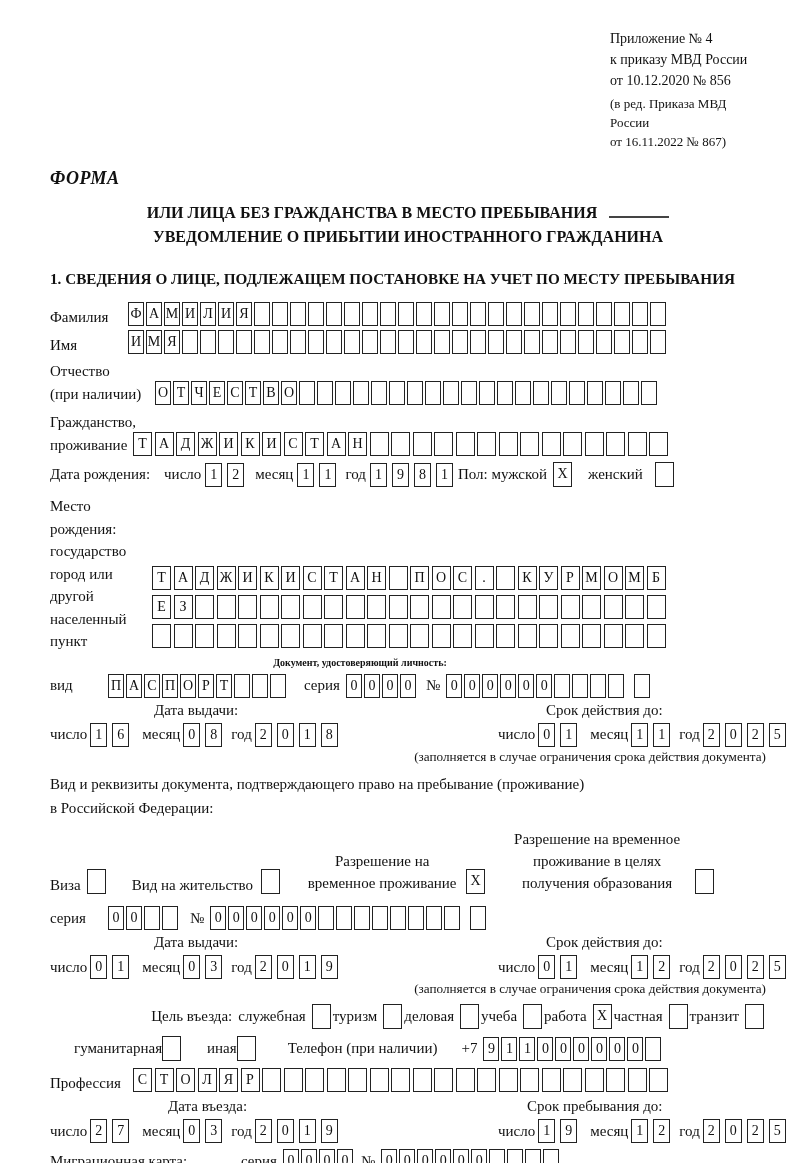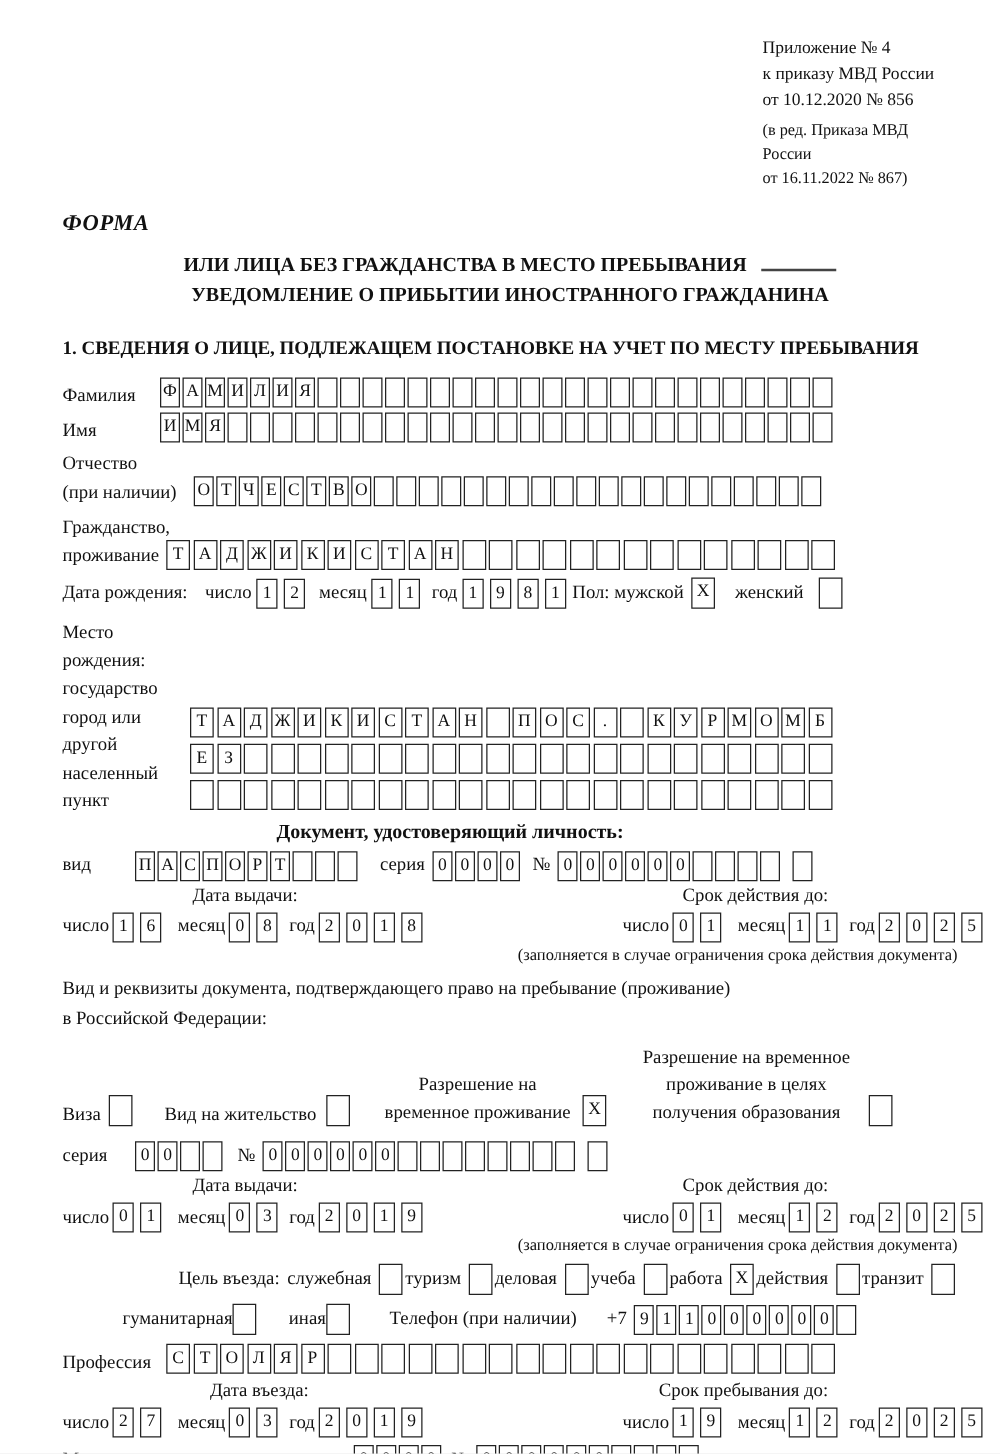--- a/index.html
+++ b/index.html
@@ -33,34 +33,34 @@
   .chk .cell { width:19px; height:25px; }
   .cell.tail-gap { margin-left:8px; }
   .rowgap { display:block; margin-bottom:5px; }
   .block { display:block; }
   
   .lw78 { width:78px; } .lw58 { width:58px; } .lw83 { width:83px; }
   .lw102 { width:102px; } .lw105 { width:105px; } .lw145 { width:146px; }
   
   .ml4{margin-left:4px;} .ml6{margin-left:6px;} .ml8{margin-left:8px;} .ml10{margin-left:10px;}
   .ml14{margin-left:14px;} .ml16{margin-left:16px;} .ml24{margin-left:24px;}
-  .ml30{margin-left:30px;} .ml45{margin-left:45px;} .ml56{margin-left:48px;} .ml64{margin-left:64px;}
+  .ml30{margin-left:30px;} .ml45{margin-left:45px;} .ml56{margin-left:24px;} .ml64{margin-left:64px;}
   .ml104{margin-left:104px;} .ml118{margin-left:118px;}
   .mr4{margin-right:4px;} .mr6{margin-right:6px;} .mr8{margin-right:8px;} .mr12{margin-right:12px;} .mr20{margin-right:20px;} .mr24{margin-right:24px;}
   .mt6{margin-top:6px;}
   
   .dpair { display:flex; margin-bottom:2px; }
   .dcol-l { width:432px; flex:none; }
   .dcol-r { flex:1; }
   .dtitle { margin-bottom:4px; }
   .dline { display:flex; align-items:center; }
   .dline .dlbl { margin-right:3px; }
   .note { text-align:right; font-size:13.2px; margin:1px 0 7px 0; }
   
-  .doc-head { width:620px; text-align:center; font-weight:700; font-size:16px; margin:3px 0 6px 0; }
+  .doc-head { width:620px; text-align:center; font-weight:700; font-size:10px; margin:3px 0 6px 0; }
   .intro { line-height:1.65; }
   
   .resrow { display:flex; align-items:flex-end; margin:8px 0 12px 0; }
   .optw150 { width:152px; text-align:center; line-height:1.45; flex:none; }
   .optw180 { width:180px; text-align:center; line-height:1.45; flex:none; }
   
   .purrow { display:flex; align-items:center; margin-bottom:7px; }
   .purrow.spread { justify-content:flex-end; }
   .popt { display:flex; align-items:center; }
   .popt .plbl { margin-right:6px; }
@@ -239,21 +239,21 @@
     </span>
     <span class="popt">
       <span class="plbl">учеба</span>
       <span class="cells chk"><span class="cell"></span></span>
     </span>
     <span class="popt">
       <span class="plbl">работа</span>
       <span class="cells chk"><span class="cell">X</span></span>
     </span>
     <span class="popt">
-      <span class="plbl">действия</span>
+      <span class="plbl">частная</span>
       <span class="cells chk"><span class="cell"></span></span>
     </span>
     <span class="popt">
       <span class="plbl">транзит</span>
       <span class="cells chk"><span class="cell"></span></span>
     </span>
   </div>
   <div class="purrow ml56">
     <span class="plbl">гуманитарная</span>
     <span class="cells chk"><span class="cell"></span></span>

